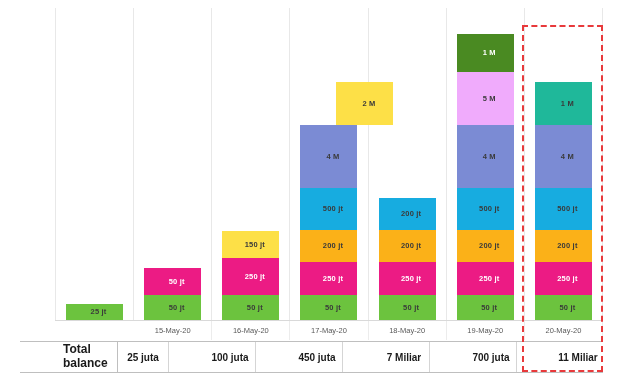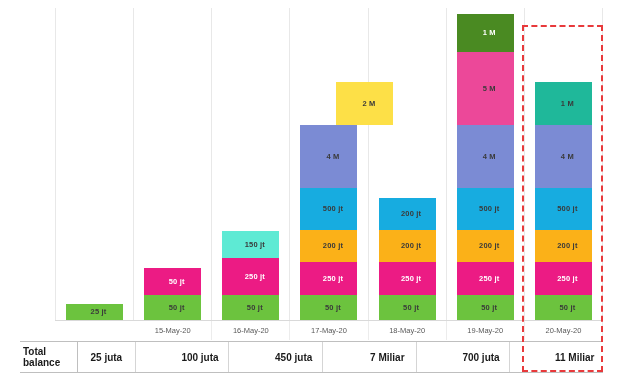--- a/index.html
+++ b/index.html
@@ -119,25 +119,26 @@
   }
   .totaltable .thead {
     width: 58px;
     flex: 0 0 58px;
     display: flex;
     flex-direction: column;
     align-items: flex-start;
     justify-content: center;
     padding-left: 3px;
     box-sizing: border-box;
-    font-size: 10px;
+    font-size: 12px;
     font-weight: bold;
     color: #1a1a1a;
     border-right: 1px solid #bfbfbf;
     line-height: 1.15;
+    margin-left: 40px;
   }
   .totaltable .tcell {
     flex: 1 1 0;
     display: flex;
     align-items: center;
     justify-content: center;
     font-size: 10px;
     font-weight: bold;
     color: #1a1a1a;
     border-right: 1px solid #d5d5d5;
@@ -172,21 +173,21 @@
         <div class="col">
           <div class="bar">
             <div class="seg" style="background: rgb(108, 195, 62); height: 25px;">50 jt</div>
             <div class="seg light" style="background: rgb(236, 27, 132); height: 27px;">50 jt</div>
           </div>
         </div>
         <div class="col">
           <div class="bar">
             <div class="seg" style="background: rgb(108, 195, 62); height: 25px;">50 jt</div>
             <div class="seg light" style="background: rgb(236, 27, 132); height: 37px;">250 jt</div>
-            <div class="seg" style="background: #5eead4; height: 27px;">150 jt</div>
+            <div class="seg" style="background: #fde047; height: 27px;">150 jt</div>
           </div>
         </div>
         <div class="col">
           <div class="bar">
             <div class="seg" style="background: rgb(108, 195, 62); height: 25px;">50 jt</div>
             <div class="seg light" style="background: rgb(236, 27, 132); height: 33px;">250 jt</div>
             <div class="seg" style="background: rgb(251, 177, 24); height: 32px;">200 jt</div>
             <div class="seg" style="background: rgb(23, 172, 224); height: 42px;">500 jt</div>
             <div class="seg" style="background: rgb(123, 139, 212); height: 63px;">4 M</div>
             <div class="seg" style="background: #fde047; height: 43px; margin-left: 36px;">2 M</div>
@@ -200,21 +201,21 @@
             <div class="seg" style="background: rgb(23, 172, 224); height: 32px;">200 jt</div>
           </div>
         </div>
         <div class="col">
           <div class="bar">
             <div class="seg" style="background: rgb(108, 195, 62); height: 25px;">50 jt</div>
             <div class="seg light" style="background: rgb(236, 27, 132); height: 33px;">250 jt</div>
             <div class="seg" style="background: rgb(251, 177, 24); height: 32px;">200 jt</div>
             <div class="seg" style="background: rgb(23, 172, 224); height: 42px;">500 jt</div>
             <div class="seg" style="background: rgb(123, 139, 212); height: 63px;">4 M</div>
-            <div class="seg" style="background: #ec4899; height: 73px;">5 M</div>
+            <div class="seg" style="background: #f0abfc; height: 53px;">5 M</div>
             <div class="seg light" style="background: rgb(74, 138, 34); height: 38px;">1 M</div>
           </div>
         </div>
         <div class="col">
           <div class="bar">
             <div class="seg" style="background: rgb(108, 195, 62); height: 25px;">50 jt</div>
             <div class="seg light" style="background: rgb(236, 27, 132); height: 33px;">250 jt</div>
             <div class="seg" style="background: rgb(251, 177, 24); height: 32px;">200 jt</div>
             <div class="seg" style="background: rgb(23, 172, 224); height: 42px;">500 jt</div>
             <div class="seg" style="background: rgb(123, 139, 212); height: 63px;">4 M</div>

